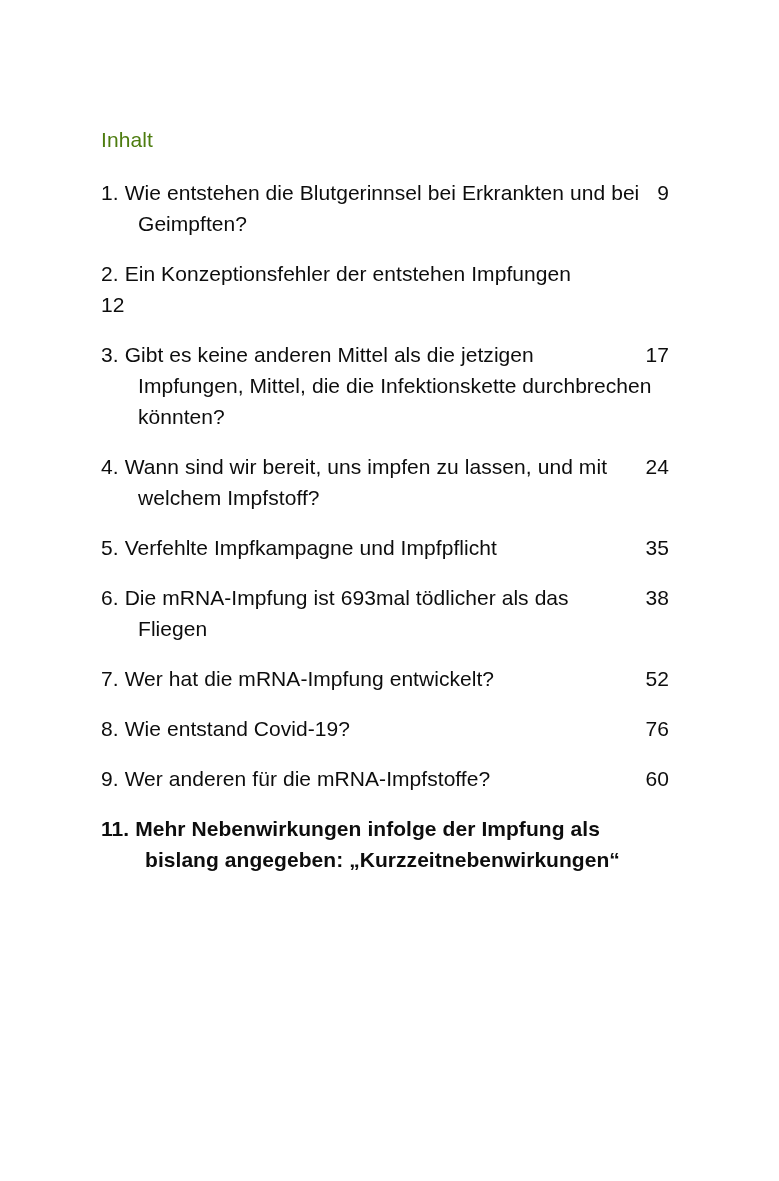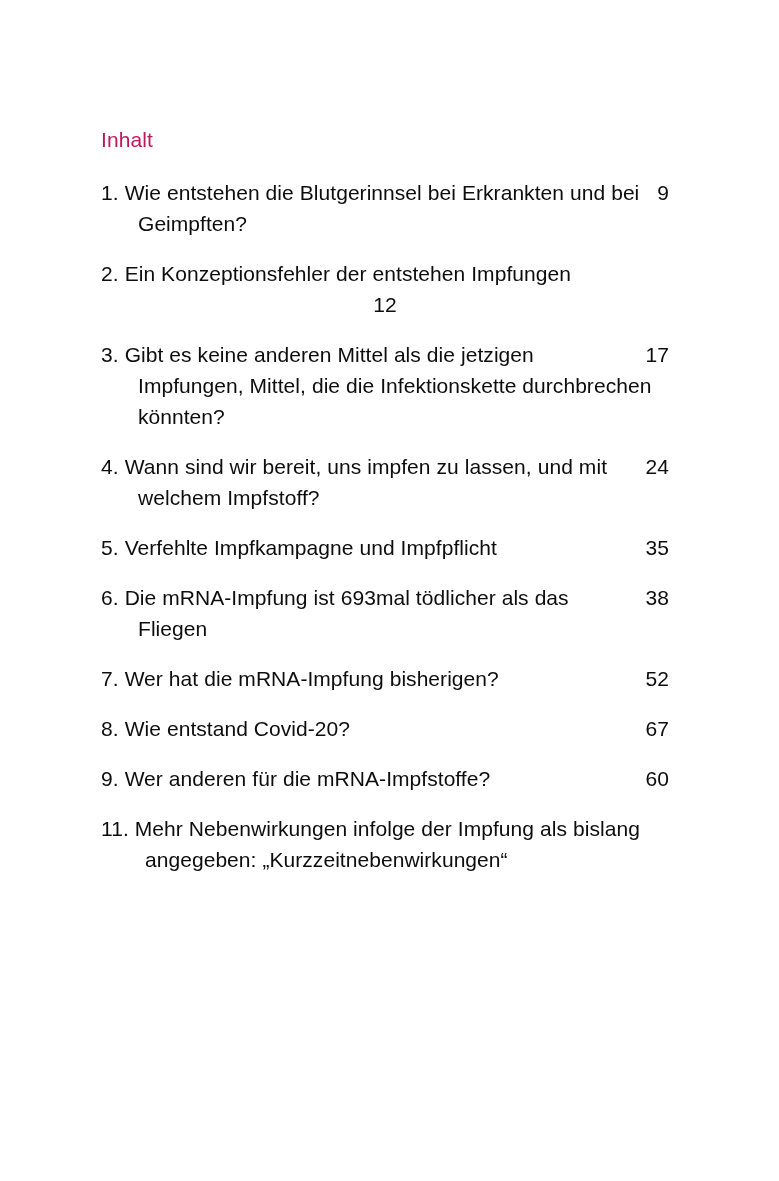--- a/index.html
+++ b/index.html
@@ -31,33 +31,34 @@
     left: 101px;
     top: 125px;
     width: 568px;
   }
 
   .toc-heading {
     font-size: 21px;
     line-height: 30px;
     letter-spacing: 0.1px;
     margin: 0 0 22px 0;
-    color: #be185d;
+    color: #4d7c0f;
     white-space: pre;
   }
 
   .toc-entry {
     position: relative;
     margin-bottom: 19px;
     font-size: 21px;
     line-height: 31px;
     letter-spacing: 0.05px;
   }
   .toc-entry:last-child {
     margin-bottom: 8px;
+    font-weight: bold;
   }
 
   
   .toc-entry .entry-body {
     padding-left: 37px;
     text-indent: -37px;
     white-space: pre-wrap;
     word-spacing: 0.1px;
   }
   .toc-entry.wide-indent .entry-body {
@@ -78,21 +79,21 @@
     float: right;
     text-indent: 0;
     margin-left: 14px;
     white-space: pre;
   }
 
   
   .toc-entry.page-own-line .entry-page {
     float: none;
     display: block;
-    text-align: center;
+    text-align: left;
     text-indent: 0;
     margin-left: 0;
     padding-left: 0;
   }
   .toc-entry.page-own-line .entry-body {
     text-indent: -37px;
     padding-left: 37px;
   }
   .toc-entry.page-own-line.wide-indent .entry-body {
     text-indent: -44px;
@@ -119,24 +120,24 @@
         <div class="toc-entry">
           <div class="entry-body"><span class="entry-page">24</span><span class="entry-num">4.</span> <span class="entry-text">Wann sind wir bereit, uns impfen zu lassen, und mit welchem Impfstoff?</span></div>
         </div>
         <div class="toc-entry">
           <div class="entry-body"><span class="entry-page">35</span><span class="entry-num">5.</span> <span class="entry-text">Verfehlte Impfkampagne und Impfpflicht</span></div>
         </div>
         <div class="toc-entry">
           <div class="entry-body"><span class="entry-page">38</span><span class="entry-num">6.</span> <span class="entry-text">Die mRNA-Impfung ist 693mal tödlicher als das Fliegen</span></div>
         </div>
         <div class="toc-entry">
-          <div class="entry-body"><span class="entry-page">52</span><span class="entry-num">7.</span> <span class="entry-text">Wer hat die mRNA-Impfung bisherigen?</span></div>
+          <div class="entry-body"><span class="entry-page">52</span><span class="entry-num">7.</span> <span class="entry-text">Wer hat die mRNA-Impfung entwickelt?</span></div>
         </div>
         <div class="toc-entry">
-          <div class="entry-body"><span class="entry-page">67</span><span class="entry-num">8.</span> <span class="entry-text">Wie entstand Covid-20?</span></div>
+          <div class="entry-body"><span class="entry-page">76</span><span class="entry-num">8.</span> <span class="entry-text">Wie entstand Covid-19?</span></div>
         </div>
         <div class="toc-entry">
           <div class="entry-body"><span class="entry-page">60</span><span class="entry-num">9.</span> <span class="entry-text">Wer anderen für die mRNA-Impfstoffe?</span></div>
         </div>
         <div class="toc-entry page-own-line wide-indent">
           <div class="entry-body"><span class="entry-num">11.</span> <span class="entry-text">Mehr Nebenwirkungen infolge der Impfung als bislang angegeben: „Kurzzeitnebenwirkungen“</span></div>
         </div>
       </div>
   </div>
 </div>

